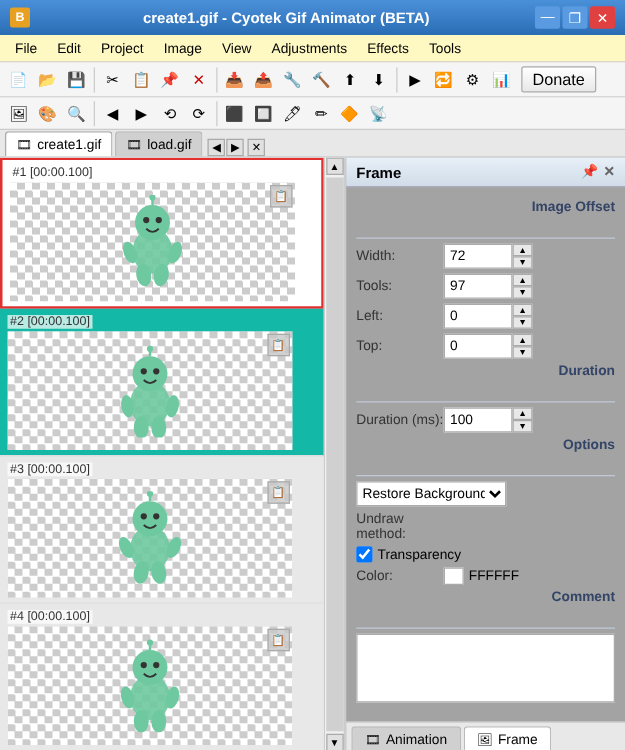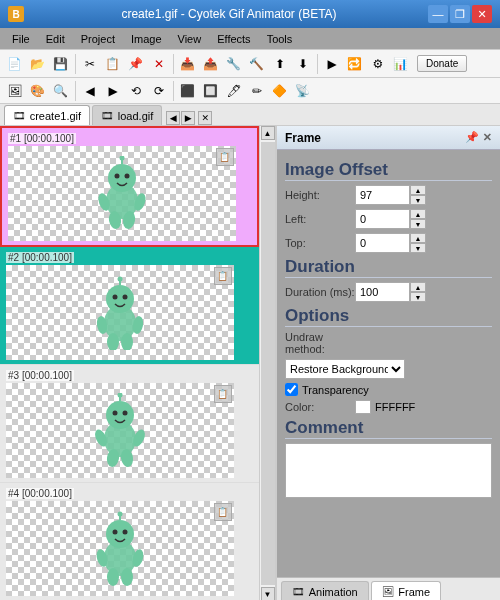--- a/index.html
+++ b/index.html
@@ -28,40 +28,41 @@
       margin-right: 6px;
       background: #e8a020;
       border-radius: 2px;
       display: flex; align-items: center; justify-content: center;
       font-size: 10px; font-weight: bold; color: white;
     }
     .title-bar-text {
       flex: 1;
       text-align: center;
       font-size: 12px;
+      font-weight: bold;
     }
     .title-controls {
       display: flex;
       gap: 2px;
     }
     .title-btn {
       width: 20px; height: 18px;
       background: #5a9ae0;
       border: none;
       color: white;
       font-size: 11px;
       cursor: pointer;
       display: flex; align-items: center; justify-content: center;
       border-radius: 2px;
     }
     .title-btn.close { background: #e04040; }
 
     
     .menu-bar {
-      background: #a3a3a3;
+      background: #fef9c3;
       height: 22px;
       display: flex;
       align-items: center;
       border-bottom: 1px solid #ccc;
       padding: 0 4px;
     }
     .menu-item {
       padding: 2px 8px;
       cursor: pointer;
       font-size: 11px;
@@ -90,21 +91,21 @@
     }
     .tb-sep {
       width: 1px; height: 20px;
       background: #ccc;
       margin: 0 2px;
     }
     .donate-btn {
       background: linear-gradient(to bottom, #fff, #e8e8e8);
       border: 1px solid #aaa;
       padding: 2px 8px;
-      font-size: 10px;
+      font-size: 13px;
       cursor: pointer;
       border-radius: 2px;
       margin-left: 4px;
     }
 
     
     .toolbar2 {
       background: #f5f5f5;
       border-bottom: 1px solid #ccc;
       display: flex;
@@ -243,27 +244,28 @@
     .panel-pin {
       font-size: 11px; color: #666; cursor: pointer;
     }
 
     .panel-content {
       padding: 6px 8px;
       flex: 1;
       overflow-y: auto;
     }
     .section-title {
-      font-size: 17px;
+      font-size: 11px;
       font-weight: bold;
       color: #334466;
       margin-bottom: 4px;
       margin-top: 4px;
       border-bottom: 1px solid #c0c8d8;
-      padding-bottom: 0;
+      padding-bottom: 18px;
+      text-align: right;
     }
     .form-row {
       display: flex;
       align-items: center;
       margin-bottom: 4px;
     }
     .form-label {
       width: 70px;
       font-size: 11px;
       color: #333;
@@ -374,20 +376,21 @@
     <button class="title-btn close">✕</button>
   </div>
 </div>
 
 <div class="menu-bar">
   <span class="menu-item">File</span>
   <span class="menu-item">Edit</span>
   <span class="menu-item">Project</span>
   <span class="menu-item">Image</span>
   <span class="menu-item">View</span>
+  <span class="menu-item">Adjustments</span>
   <span class="menu-item">Effects</span>
   <span class="menu-item">Tools</span>
 </div>
 
 <div class="toolbar">
   <button class="tb-btn">📄</button>
   <button class="tb-btn">📂</button>
   <button class="tb-btn">💾</button>
   <div class="tb-sep"></div>
   <button class="tb-btn">✂</button>
@@ -440,21 +443,21 @@
     <button class="tab-nav-btn">◀</button>
     <button class="tab-nav-btn">▶</button>
     <button class="tab-close-all">✕</button>
   </div>
 </div>
 
 <div class="content-row">
 
   <div class="frames-panel">
 
-    <div class="frame-thumb selected" style="border-color:#e03030; background:#f0abfc;">
+    <div class="frame-thumb selected" style="border-color:#e03030; background:#ffffff;">
       <div class="frame-label">#1 [00:00.100]</div>
       <div class="frame-img-area">
         <svg class="char-svg" viewBox="0 0 55 75">
 
           <ellipse cx="27" cy="45" rx="16" ry="18" fill="#6ec9a0" opacity="0.9"></ellipse>
 
           <circle cx="27" cy="22" r="14" fill="#6ec9a0"></circle>
 
           <circle cx="22" cy="20" r="2.5" fill="#333"></circle>
           <circle cx="32" cy="20" r="2.5" fill="#333"></circle>
@@ -549,23 +552,33 @@
         <span class="panel-pin">📌</span>
         <span class="panel-pin">✕</span>
       </div>
     </div>
 
     <div class="panel-content">
 
       
       <div class="section-title">Image Offset</div>
 
-
-      <div class="form-row">
-        <span class="form-label">Height:</span>
+      <div class="form-row">
+        <span class="form-label">Width:</span>
+        <div class="input-spin">
+          <input class="form-input" type="text" value="72" style="">
+          <div class="spin-btn">
+            <button class="spin-up">▲</button>
+            <button class="spin-down">▼</button>
+          </div>
+        </div>
+      </div>
+
+      <div class="form-row">
+        <span class="form-label">Tools:</span>
         <div class="input-spin">
           <input class="form-input" type="text" value="97" style="">
           <div class="spin-btn">
             <button class="spin-up">▲</button>
             <button class="spin-down">▼</button>
           </div>
         </div>
       </div>
 
       <div class="form-row">
@@ -601,29 +614,29 @@
             <button class="spin-up">▲</button>
             <button class="spin-down">▼</button>
           </div>
         </div>
       </div>
 
       
       <div class="section-title">Options</div>
 
       <div class="form-row">
-        <span class="form-label">Undraw method:</span>
-      </div>
-      <div class="form-row">
         <select class="form-select">
           <option>Do Not Dispose</option>
           <option selected="">Restore Background</option>
           <option>Restore Previous</option>
         </select>
       </div>
+      <div class="form-row">
+        <span class="form-label">Undraw method:</span>
+      </div>
 
       <div class="checkbox-row">
         <input type="checkbox" checked="" style="">
         <span>Transparency</span>
       </div>
 
       <div class="form-row">
         <span class="form-label">Color:</span>
         <div style="display:flex; align-items:center;text-align:right;">
           <span class="color-swatch" style="background:white;"></span>

